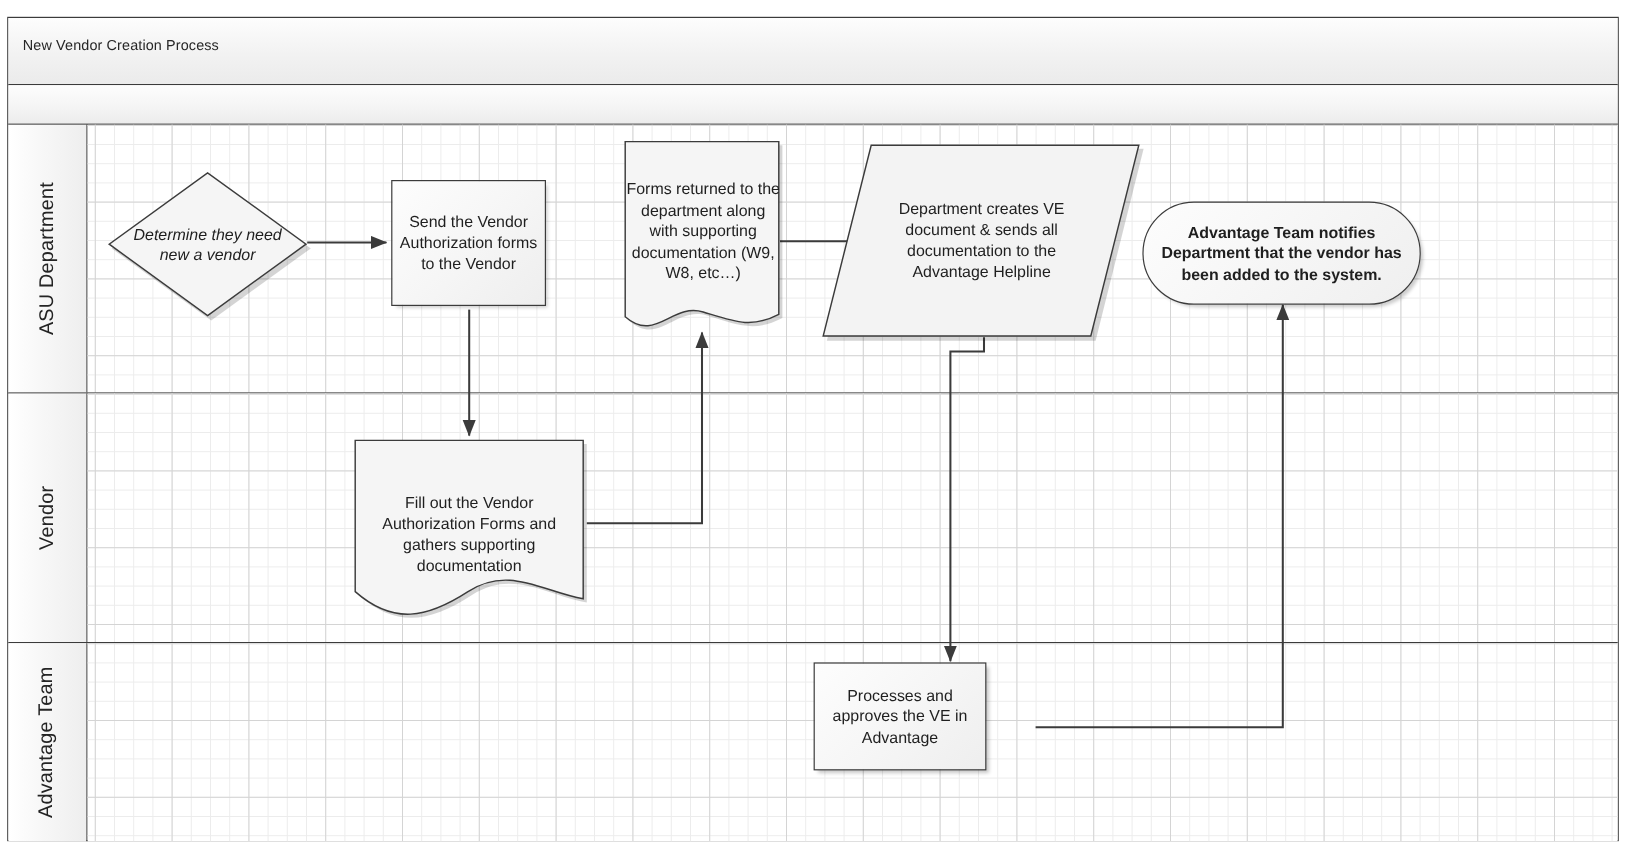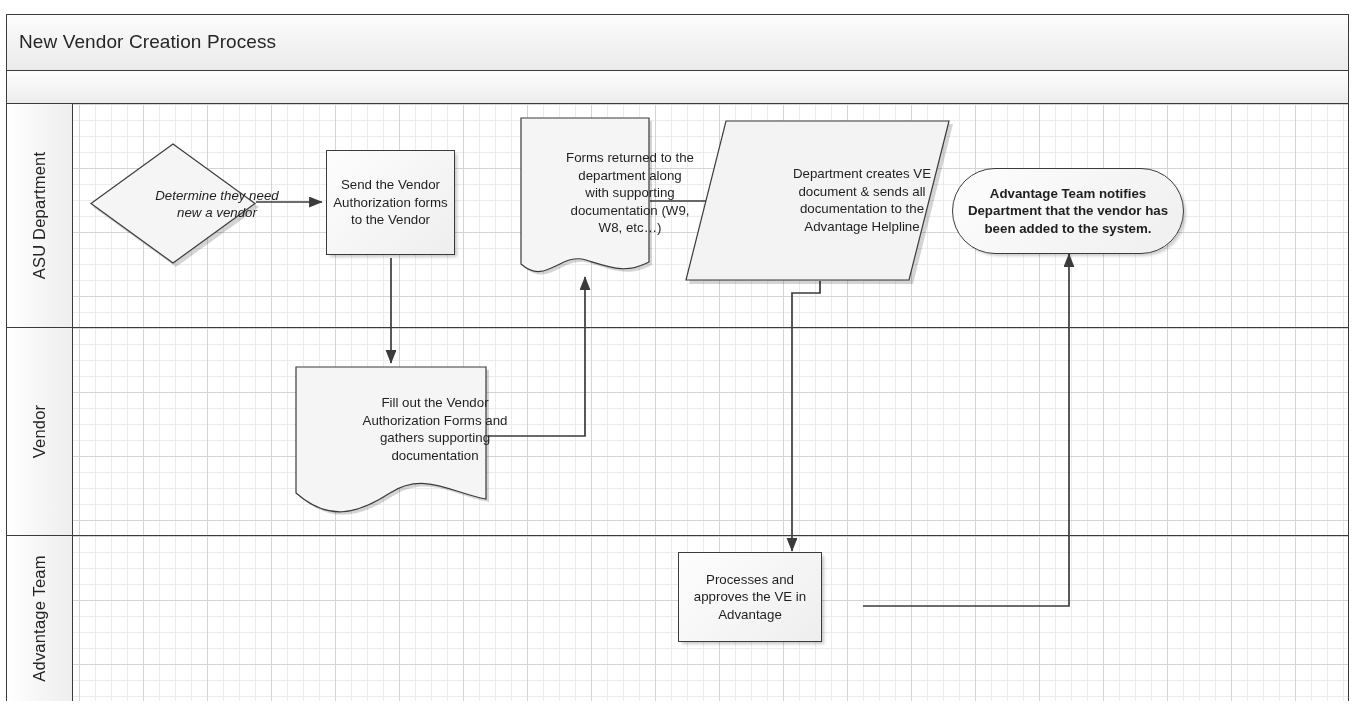--- a/index.html
+++ b/index.html
@@ -40,21 +40,21 @@
     width: 1341px;
     height: 56px;
     box-sizing: border-box;
     border-bottom: 1px solid #3b3b3b;
     background: linear-gradient(to bottom, #fdfdfd 0%, #f2f2f2 55%, #ebebeb 100%);
   }
   .title-text {
     position: absolute;
     left: 12px;
     top: 16px;
-    font-size: 19px;
+    font-size: 12px;
     color: #262626;
     letter-spacing: 0.1px;
     white-space: nowrap;
   }
 
   
   .sub-header {
     position: absolute;
     left: 0px;
     top: 56px;
@@ -170,21 +170,20 @@
   .svg-shape svg { position: absolute; left: 0; top: 0; overflow: visible; }
   .svg-shape .node-text {
     position: absolute;
     display: flex;
     align-items: center;
     justify-content: center;
     text-align: center;
     font-size: 13.3px;
     line-height: 17.5px;
     color: #1f1f1f;
-    padding-left: 44px;
   }
 
   .conn { position: absolute; left: 0; top: 0; width: 1356px; height: 705px; pointer-events: none; }
 </style>
 </head>
 <body>
 
 <div id="canvas">
 
   <div class="diagram-frame">
@@ -284,21 +283,21 @@
 
     <div class="node shape-terminator" style="left:952px; top:168px; width:232px; height:86px;">
       <span class="lbl">Advantage Team notifies Department that the vendor has been added to the system.</span>
     </div>
 
     <div class="svg-shape" style="left:294px; top:365px; width:195px; height:145px;">
       <svg width="200" height="152" viewBox="0 0 200 152">
         <path d="M2,128 C34,156 62,150 96,128 C130,106 158,128 192,134 L192,2 L2,2 Z" fill="rgba(0,0,0,0.17)" transform="translate(3,3)"></path>
         <path d="M2,128 C34,156 62,150 96,128 C130,106 158,128 192,134 L192,2 L2,2 Z" fill="#f5f5f5" stroke="#3b3b3b" stroke-width="1.2"></path>
       </svg>
-      <div class="node-text" style="left:6px; top:16px; width:182px; height:96px;text-align:center;">
+      <div class="node-text" style="left:6px; top:32px; width:182px; height:96px;text-align:center;">
         <span class="lbl">Fill out the Vendor Authorization Forms and gathers supporting documentation</span>
       </div>
     </div>
 
     <div class="node shape-process" style="left:678px; top:552px; width:144px; height:90px;">
       <span class="lbl">Processes and approves the VE in Advantage</span>
     </div>
 
   </div>
 

